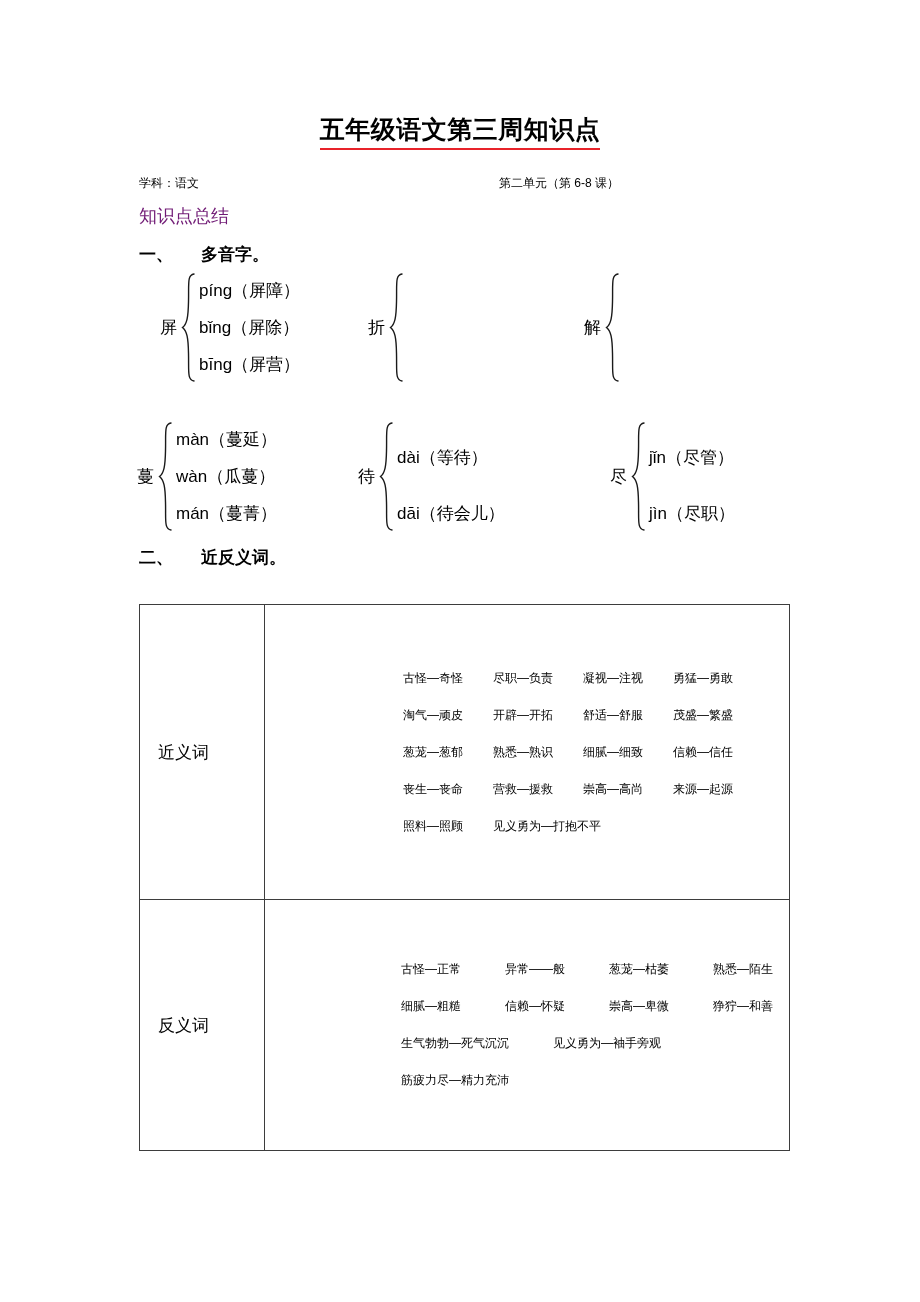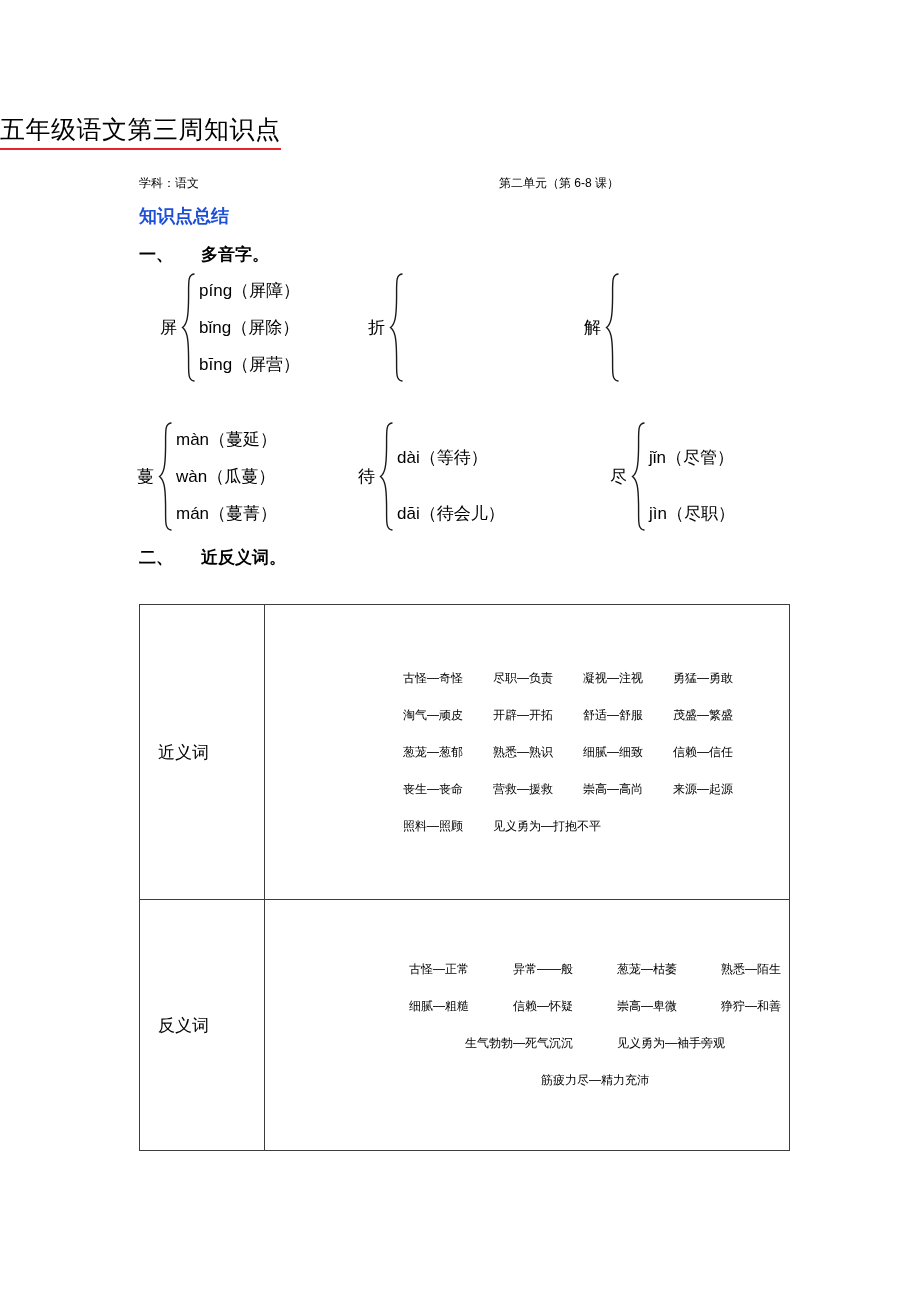--- a/index.html
+++ b/index.html
@@ -23,22 +23,23 @@
     height: 1302px;
     background: #ffffff;
   }
 
   
   .doc-title {
     position: absolute;
     left: 0;
     top: 112px;
     width: 920px;
+    text-align: center;
     font-size: 25px;
-    font-weight: normal;
+    font-weight: bold;
     letter-spacing: 0.5px;
     line-height: 34px;
   }
   .doc-title .tx {
     display: inline-block;
     border-bottom: 2.5px solid #e8232a;
     padding-bottom: 2px;
   }
 
   
@@ -61,22 +62,22 @@
     left: 360px;
     top: 0;
   }
 
   
   .red-heading {
     position: absolute;
     left: 139px;
     top: 203px;
     font-size: 18px;
-    font-weight: bold;
-    color: #1d4ed8;
+    font-weight: normal;
+    color: #701a75;
     line-height: 26px;
   }
 
   
   .section-heading {
     position: absolute;
     font-size: 17px;
     font-weight: bold;
     line-height: 24px;
   }
@@ -161,21 +162,20 @@
     line-height: 37px;
     white-space: nowrap;
   }
   .word-line .wp {
     display: inline-block;
   }
   .word-line .wp + .wp { margin-left: 30px; }
   .word-line.wide .wp + .wp { margin-left: 44px; }
   .word-lines.anto {
     padding-left: 136px;
-    text-align: center;
   }
 </style>
 </head>
 <body>
 
 <div class="page">
 
   <div class="doc-title">
     <span class="tx">五年级语文第三周知识点</span>
   </div>

